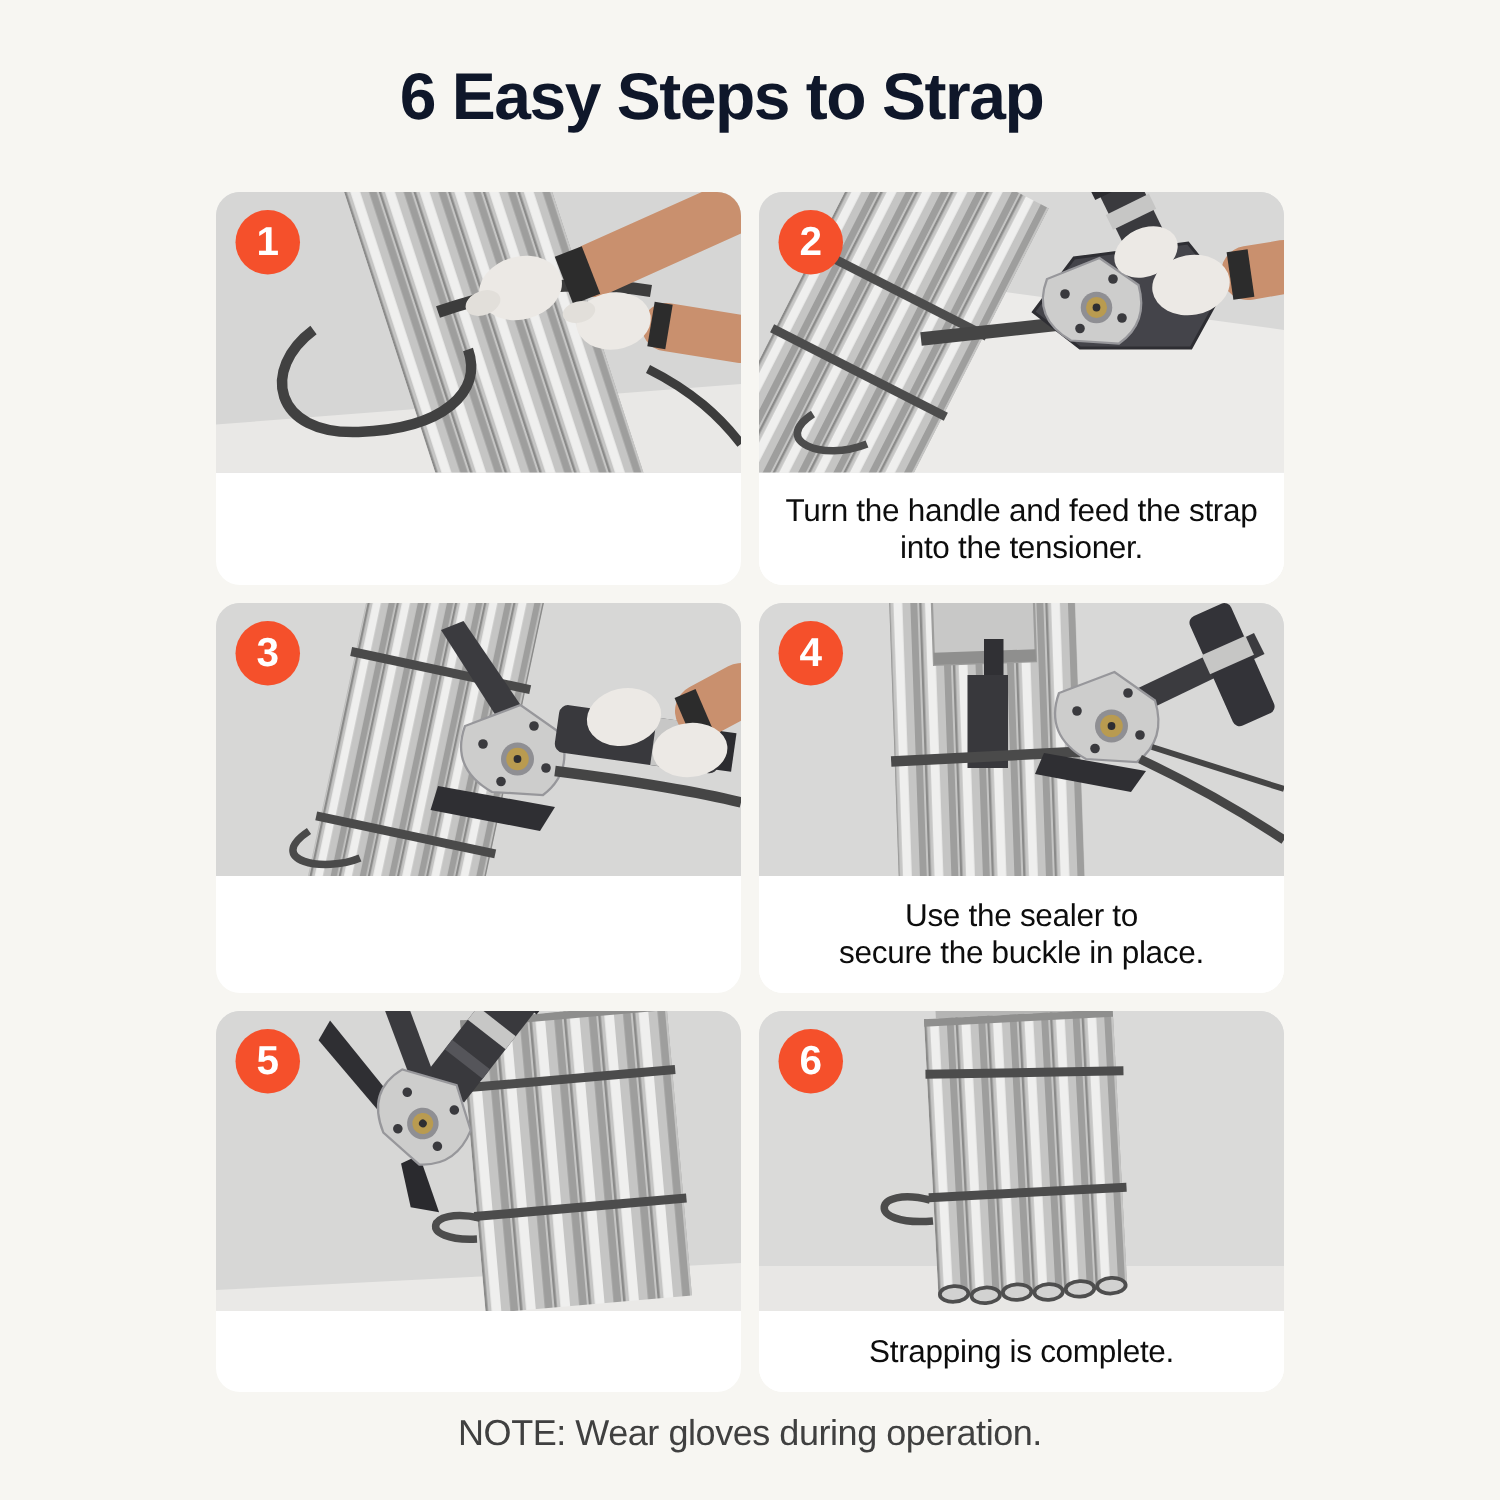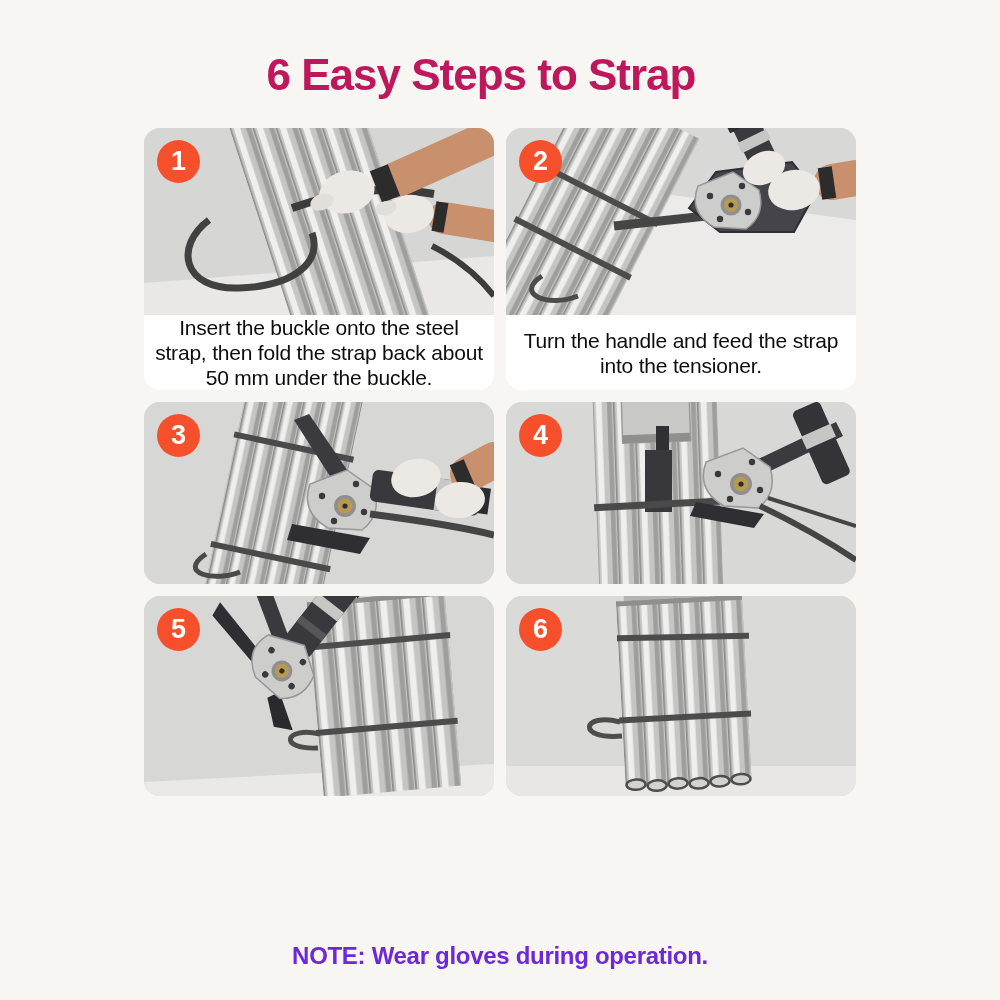--- a/index.html
+++ b/index.html
@@ -1,34 +1,34 @@
 <!DOCTYPE html>
 <html><head>
 <meta charset="utf-8">
 <style>
   html,body{margin:0;padding:0;width:1000px;height:1000px;}
   body{background:#f7f6f2;font-family:"Liberation Sans",sans-serif;color:#0d0d0d;position:relative;overflow:hidden;}
   .page{position:absolute;inset:0;}
-  .title{position:absolute;top:50px;left:0;width:962px;text-align:center;margin:0;
-         font-size:44px;font-weight:700;letter-spacing:-1px;color:#be185d;}
+  .title{position:absolute;top:40px;left:0;width:962px;text-align:center;margin:0;
+         font-size:44px;font-weight:700;letter-spacing:-1px;color:#0f172a;}
   .grid{position:absolute;top:128px;left:144px;width:712px;display:grid;
         grid-template-columns:350px 350px;column-gap:12px;row-gap:12px;}
   .card{width:350px;border-radius:16px;overflow:hidden;background:#ffffff;position:relative;}
   .photo{width:350px;background:#d9d9d8;display:block;}
   .r1 .photo{height:187px;} .r2 .photo{height:182px;} .r3 .photo{height:200px;}
   .photo svg{display:block;width:350px;height:100%;}
   .cap{display:flex;align-items:center;justify-content:center;text-align:center;
        white-space:pre-line;font-size:21px;line-height:25px;letter-spacing:-0.2px;
        padding:0 4px;background:#ffffff;color:#0d0d0d;}
   .r1 .cap{height:75px;} .r2 .cap{height:78px;} .r3 .cap{height:54px;}
   .badge{position:absolute;top:12px;left:13px;width:43px;height:43px;border-radius:50%;
          background:#f5502b;color:#ffffff;font-size:27px;font-weight:700;
          display:flex;align-items:center;justify-content:center;}
   .note{position:absolute;top:942px;left:0;width:1000px;text-align:center;
-        font-size:24px;font-weight:700;letter-spacing:-0.3px;color:#6d28d9;}
+        font-size:24px;font-weight:400;letter-spacing:-0.3px;color:#404040;}
 </style>
 </head>
 <body>
 
 <div class="page">
 
   <h1 class="title">6 Easy Steps to Strap</h1>
 
   <div class="grid">
 
@@ -59,23 +59,20 @@
           </g>
           <g>
             <line x1="350" y1="98" x2="300" y2="90" stroke="#c9906e" stroke-width="32" stroke-linecap="round"></line>
             <line x1="302" y1="90" x2="290" y2="88" stroke="#2c2c2c" stroke-width="30"></line>
             <ellipse cx="265" cy="86" rx="25" ry="19" fill="#ece9e5" transform="rotate(-8 265 86)"></ellipse>
             <ellipse cx="242" cy="80" rx="11" ry="7" fill="#e2dfda" transform="rotate(-14 242 80)"></ellipse>
           </g>
         </svg>
       </div>
       <div class="badge">1</div>
-      <div class="cap">Insert the buckle onto the steel
-strap, then fold the strap back about
-50 mm under the buckle.</div>
     </div>
 
     <div class="card r1">
       <div class="photo">
         <svg viewBox="0 0 350 187" preserveAspectRatio="xMidYMid slice">
           <defs>
             <pattern id="pp2" width="21" height="10" patternUnits="userSpaceOnUse">
               <rect width="21" height="10" fill="#c5c5c4"></rect>
               <rect width="1.6" height="10" fill="#8b8b8a"></rect>
               <rect x="3.8" width="5.9" height="10" fill="#efefee"></rect>
@@ -206,20 +203,22 @@
           </g>
           <g transform="translate(312,36) rotate(-24)">
             <rect x="-14" y="-34" width="30" height="80" rx="5" fill="#333338"></rect>
             <rect x="-15" y="-8" width="32" height="14" fill="#c6c6c5"></rect>
           </g>
           <path d="M 254,104 C 292,122 326,142 350,158" stroke="#454545" stroke-width="6" fill="none"></path>
           <path d="M 262,96 C 300,108 332,118 350,124" stroke="#454545" stroke-width="4" fill="none"></path>
         </svg>
       </div>
       <div class="badge">4</div>
+      <div class="cap">Use the sealer to
+secure the buckle in place.</div>
     </div>
 
     <div class="card r3">
       <div class="photo">
         <svg viewBox="0 0 350 200" preserveAspectRatio="xMidYMid slice">
           <defs>
             <pattern id="pp5" width="23" height="10" patternUnits="userSpaceOnUse">
               <rect width="23" height="10" fill="#c5c5c4"></rect>
               <rect width="1.7" height="10" fill="#8b8b8a"></rect>
               <rect x="4.1" width="6.4" height="10" fill="#efefee"></rect>
@@ -282,19 +281,20 @@
               <ellipse cx="-10.5" cy="87" rx="9.5" ry="5.2" fill="#d2d2d1" stroke="#4e4e4e" stroke-width="2.5"></ellipse>
               <ellipse cx="10.5" cy="88" rx="9.5" ry="5.2" fill="#d2d2d1" stroke="#4e4e4e" stroke-width="2.5"></ellipse>
               <ellipse cx="31.5" cy="87" rx="9.5" ry="5.2" fill="#d2d2d1" stroke="#4e4e4e" stroke-width="2.5"></ellipse>
               <ellipse cx="52.5" cy="86" rx="9.5" ry="5.2" fill="#d2d2d1" stroke="#4e4e4e" stroke-width="2.5"></ellipse>
             </g>
           </g>
           <path d="M 114,126 C 76,116 70,144 116,140" stroke="#4c4c4c" stroke-width="5" fill="none"></path>
         </svg>
       </div>
       <div class="badge">6</div>
+      <div class="cap">Strapping is complete.</div>
     </div>
 
   </div>
 
   <div class="note">NOTE: Wear gloves during operation.</div>
 
 </div>
 
 </body></html>

